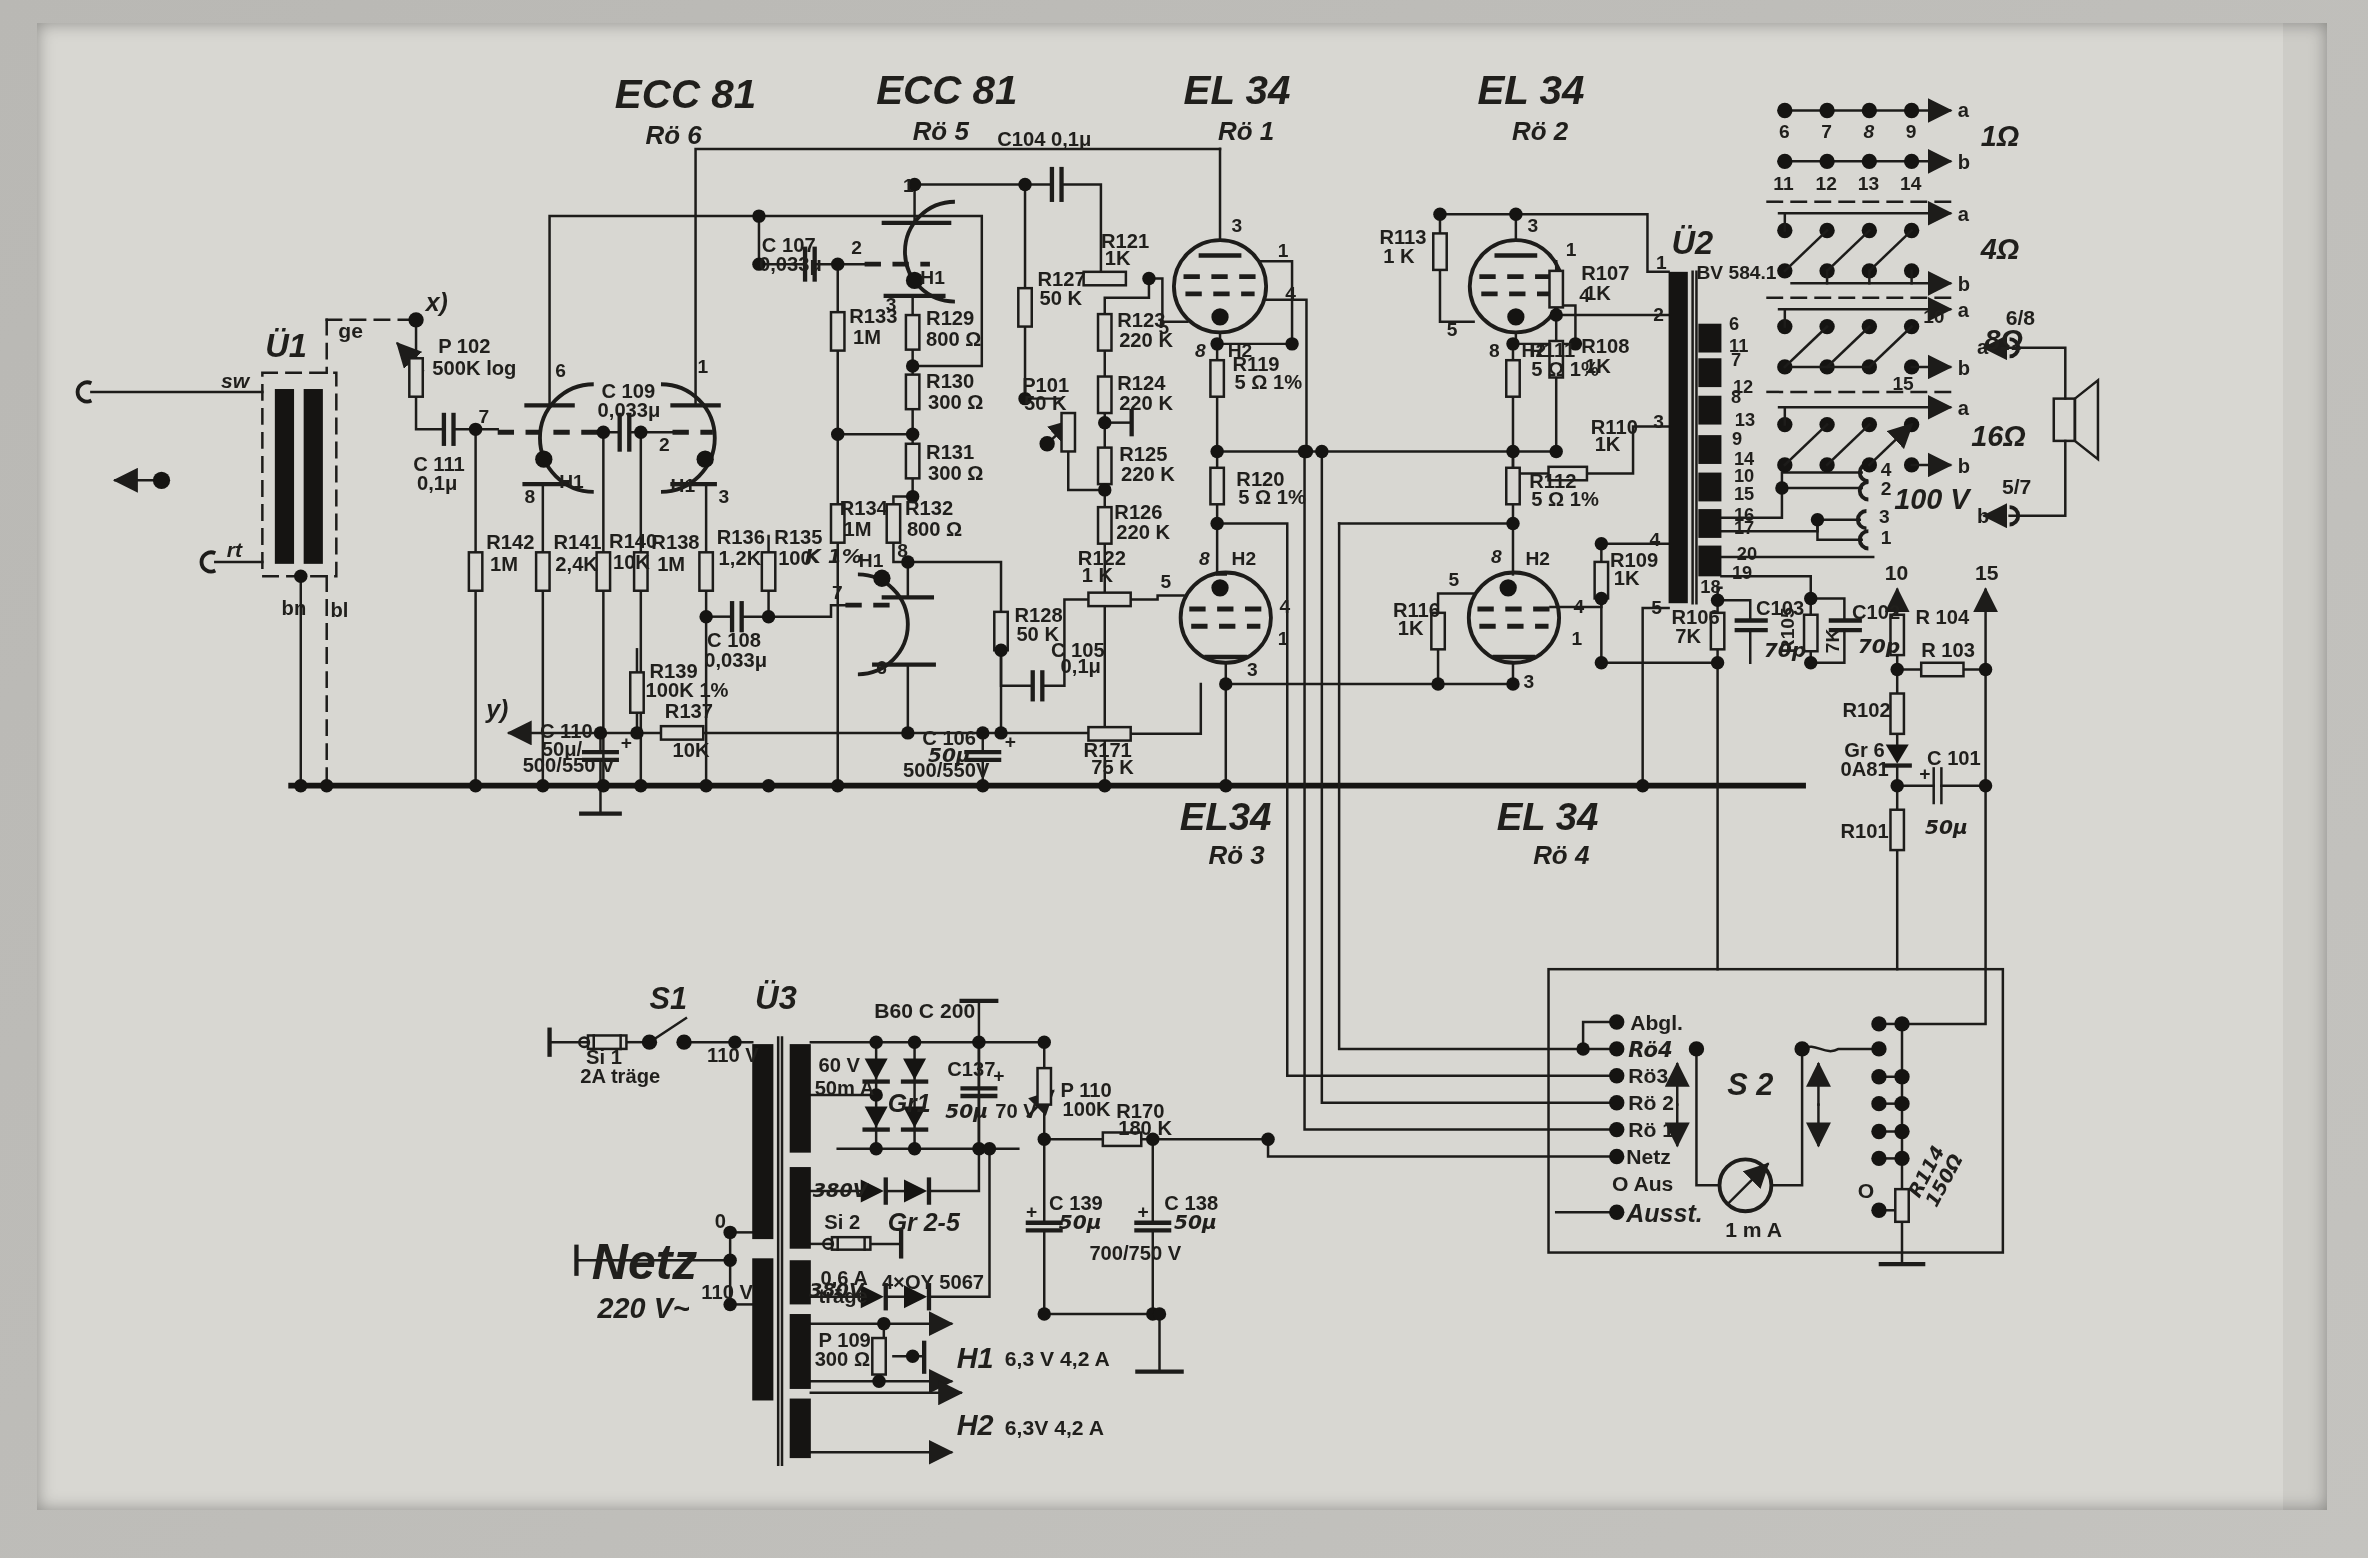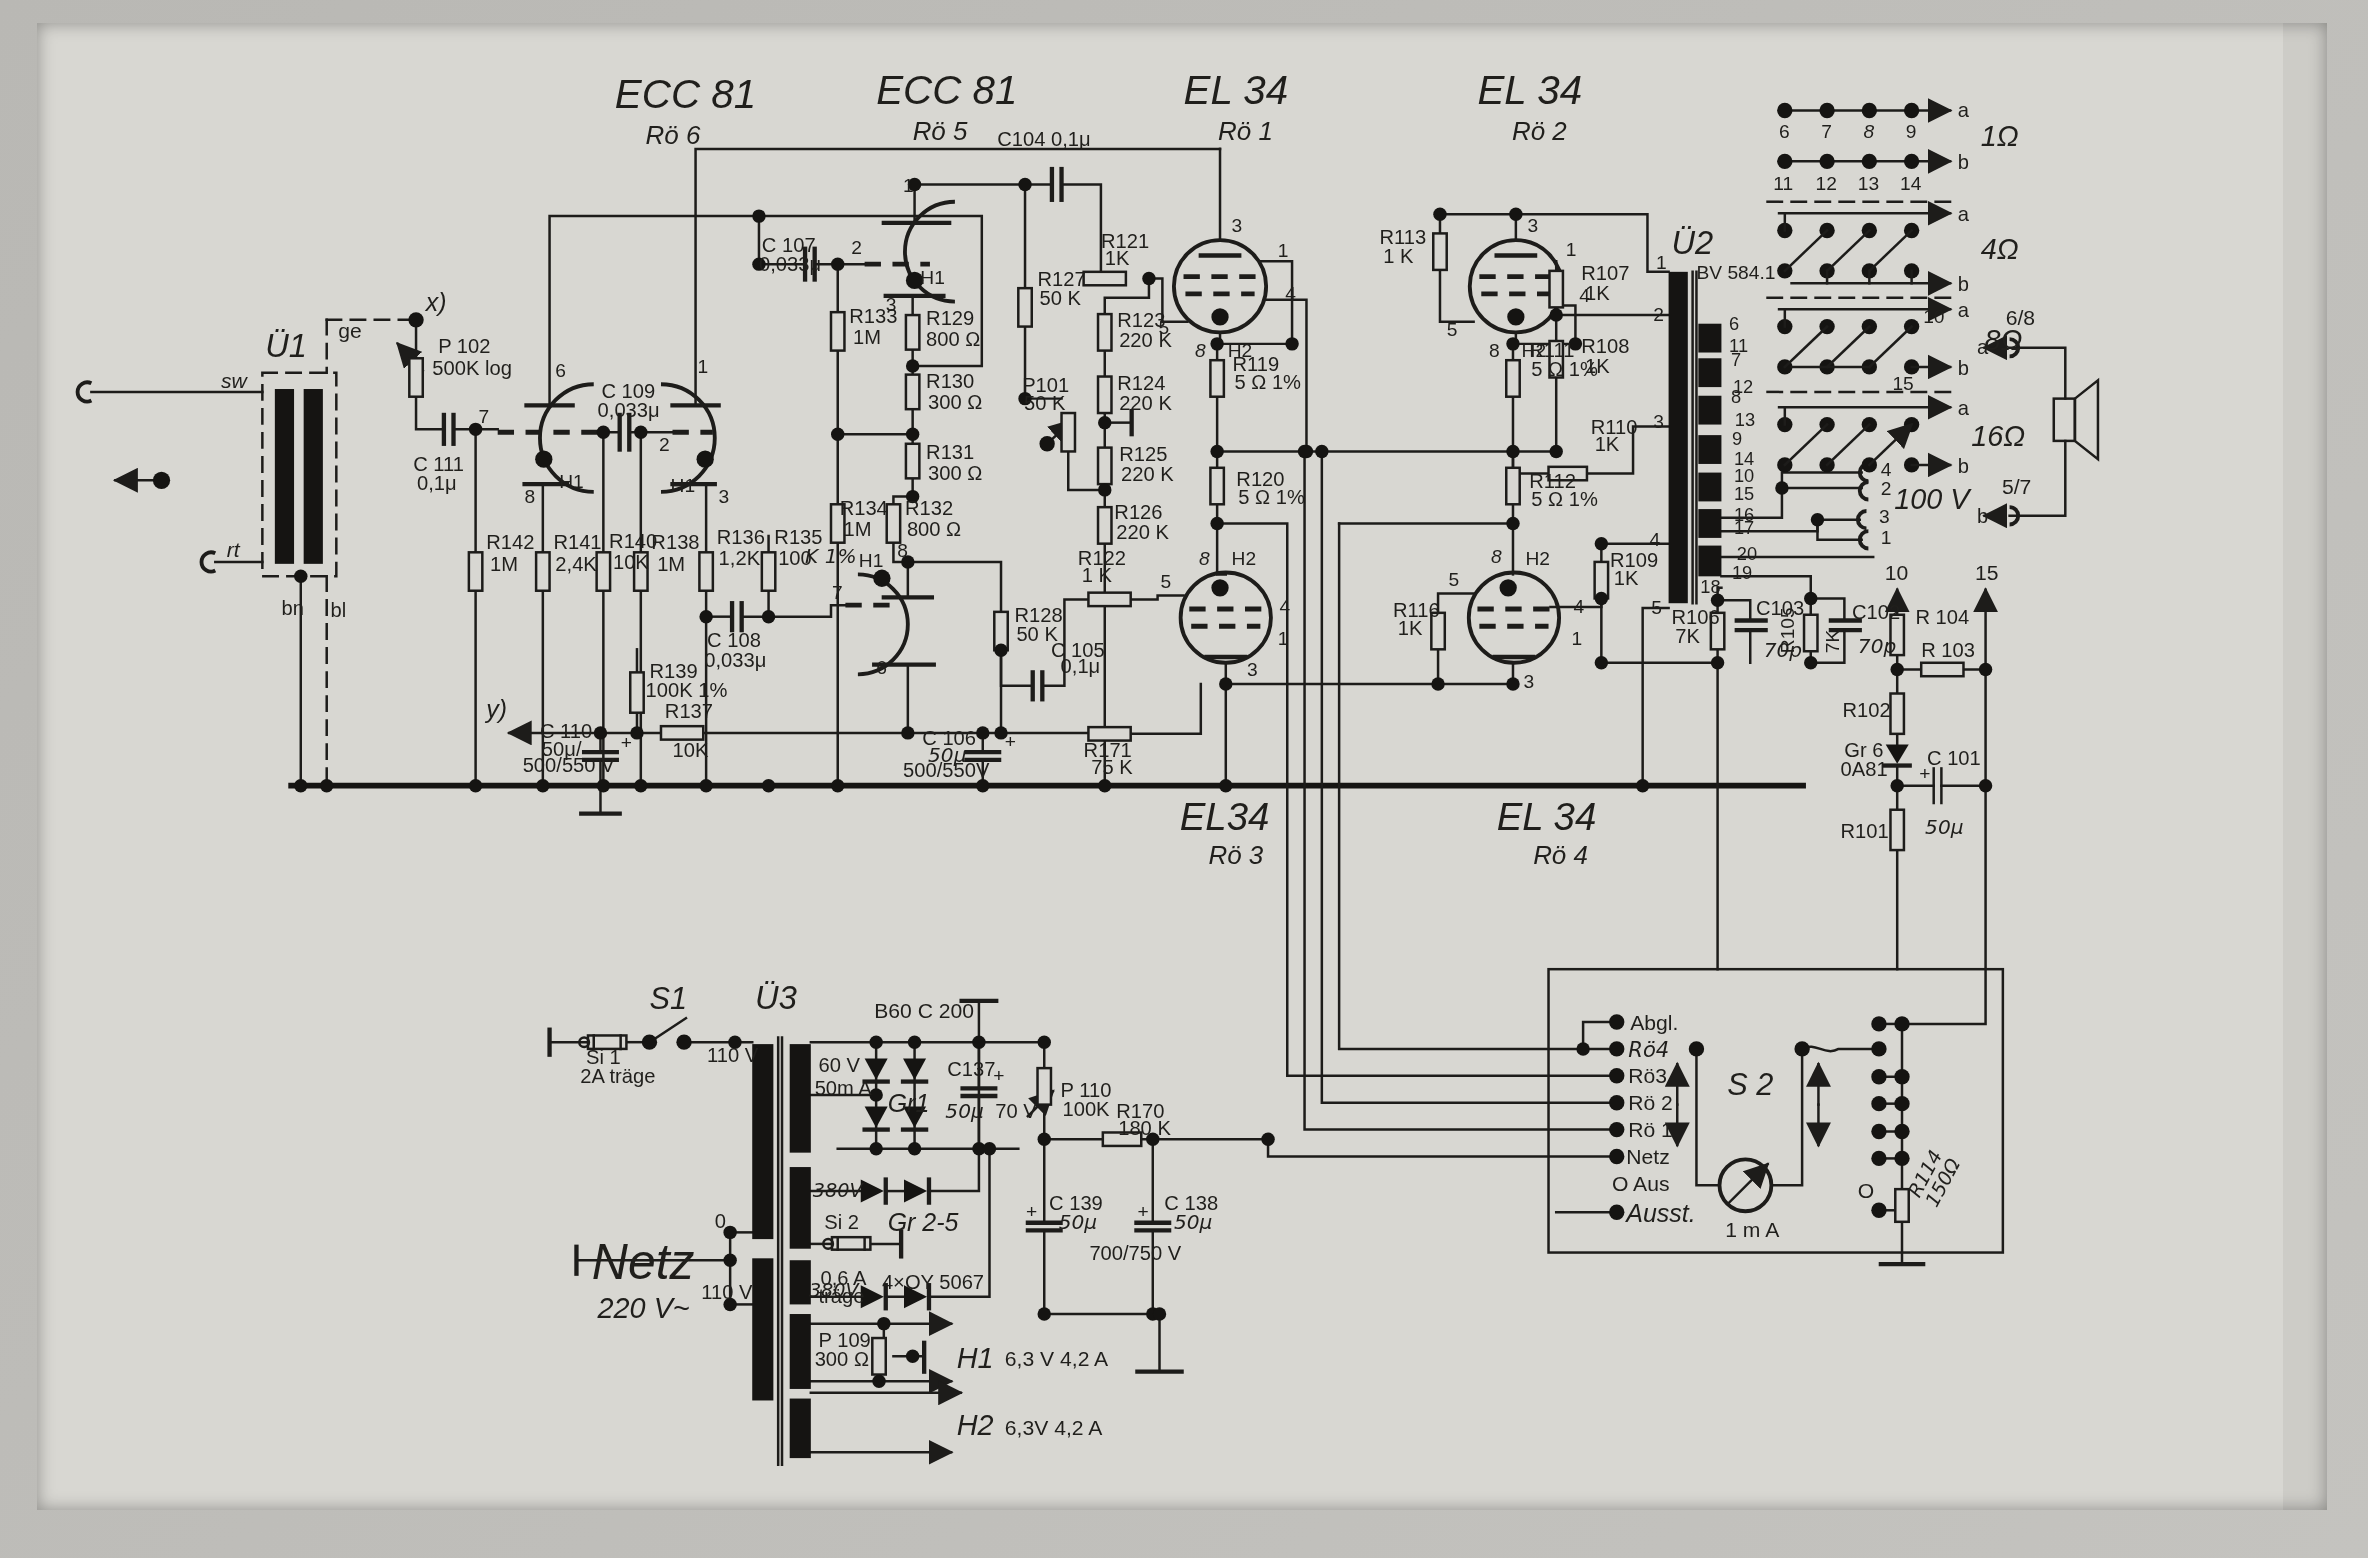--- a/index.html
+++ b/index.html
@@ -1,16 +1,16 @@
 <!DOCTYPE html>
 <html><head>
 <meta charset="utf-8">
 <style>
   html,body{margin:0;padding:0;background:#9e9d99;}
-  .stage{position:relative;width:2368px;height:1558px;background:linear-gradient(135deg,#b9b8b4 0%,#c4c3bf 100%);}
+  .stage{position:relative;width:2368px;height:1558px;background:linear-gradient(135deg,#b9b8b4 0%,#c4c3bf 100%);font-weight:bold;}
   .paper{position:absolute;left:37px;top:23px;width:2290px;height:1487px;background:#d8d7d2;box-shadow:0 0 17.3px rgba(0,0,0,.35) inset;}
   .paper:after{content:"";position:absolute;right:0;top:0;width:44px;height:100%;background:rgba(0,0,0,.05);}
   svg{position:absolute;left:0;top:0;}
   .w{stroke:#1d1c1a;stroke-width:2.6;fill:none;stroke-linecap:square;}
   .w4{stroke:#1d1c1a;stroke-width:4.5;fill:none;stroke-linecap:square;}
   .wt{stroke:#161513;stroke-width:6;fill:none;}
   .d{stroke-dasharray:15 10;}
   .gd{stroke:#1d1c1a;stroke-width:5;fill:none;stroke-dasharray:17 12;}
   .res{fill:#d8d7d2;stroke:#1d1c1a;stroke-width:2.6;}
   .blk{fill:#151412;stroke:none;}

